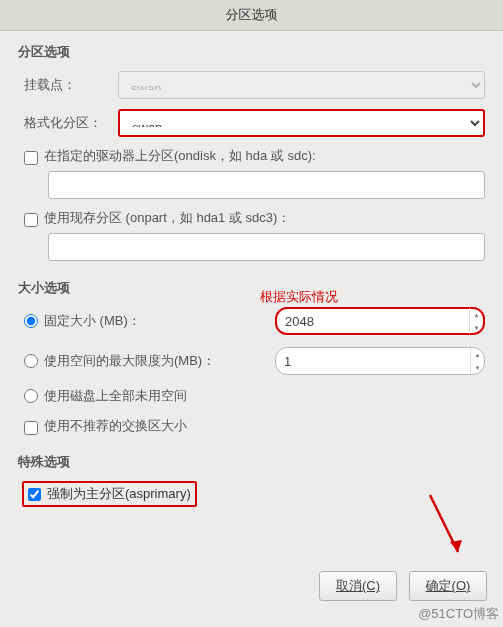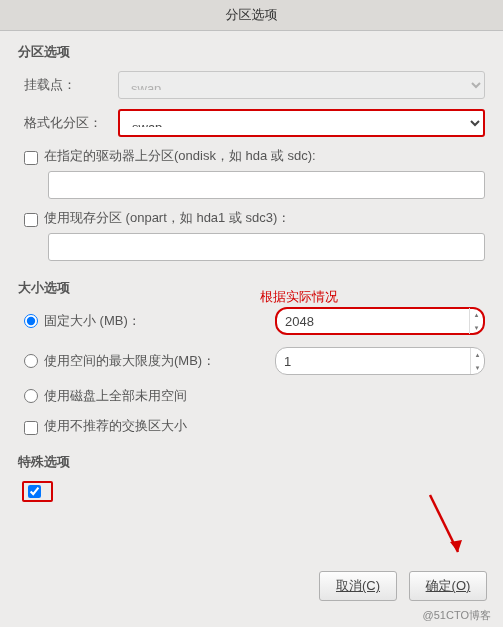--- a/index.html
+++ b/index.html
@@ -108,22 +108,22 @@
       border-radius: 3px;
       font-size: 13px;
       color: #444;
       cursor: pointer;
       font-family: inherit;
       text-decoration: underline;
     }
     .watermark {
       position: absolute;
       bottom: 4px;
-      right: 12px;
-      font-size: 11px;
+      right: 4px;
+      font-size: 13px;
       color: #888;
       text-align: right;
     }
     .arrow {
       position: absolute;
       pointer-events: none;
     }
     .disabled-text { color:#aaa; }
   </style>
 </head>
@@ -211,20 +211,21 @@
         <span>使用不推荐的交换区大小</span>
       </div>
     </div>
 
     <div class="section">
       <div class="section-title">特殊选项</div>
 
       <div style="margin-bottom:10px; padding-left:4px;">
         <span class="red-box-outer">
           <input type="checkbox" checked="" style="margin-right: 6px;">
+          <span>强制为主分区(asprimary)</span>
         </span>
       </div>
 
     </div>
   </div>
 
   <div class="annot" style="top:288px; left:260px;">根据实际情况</div>
 
   <svg class="arrow" style="top:490px; left:420px;" width="50" height="80">
     <line x1="10" y1="5" x2="38" y2="62" stroke="#d40000" stroke-width="2.5"></line>

